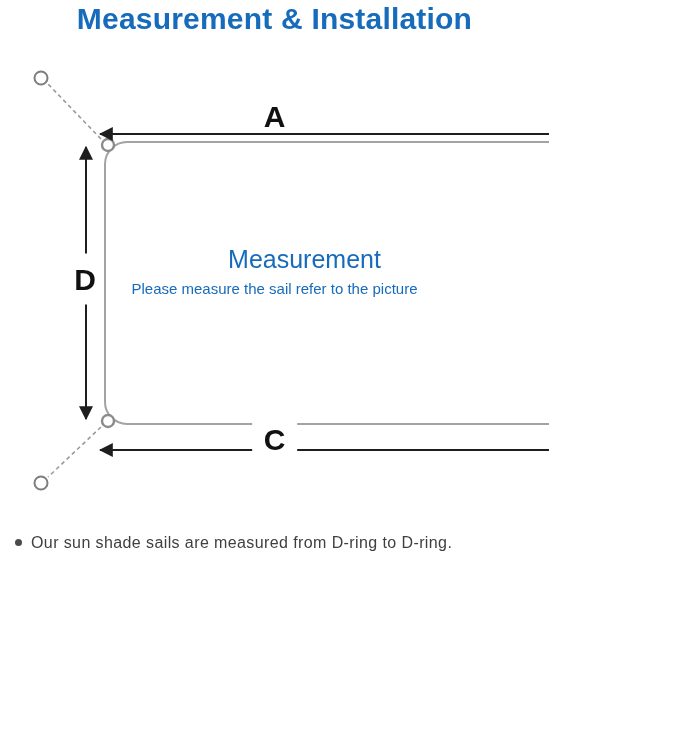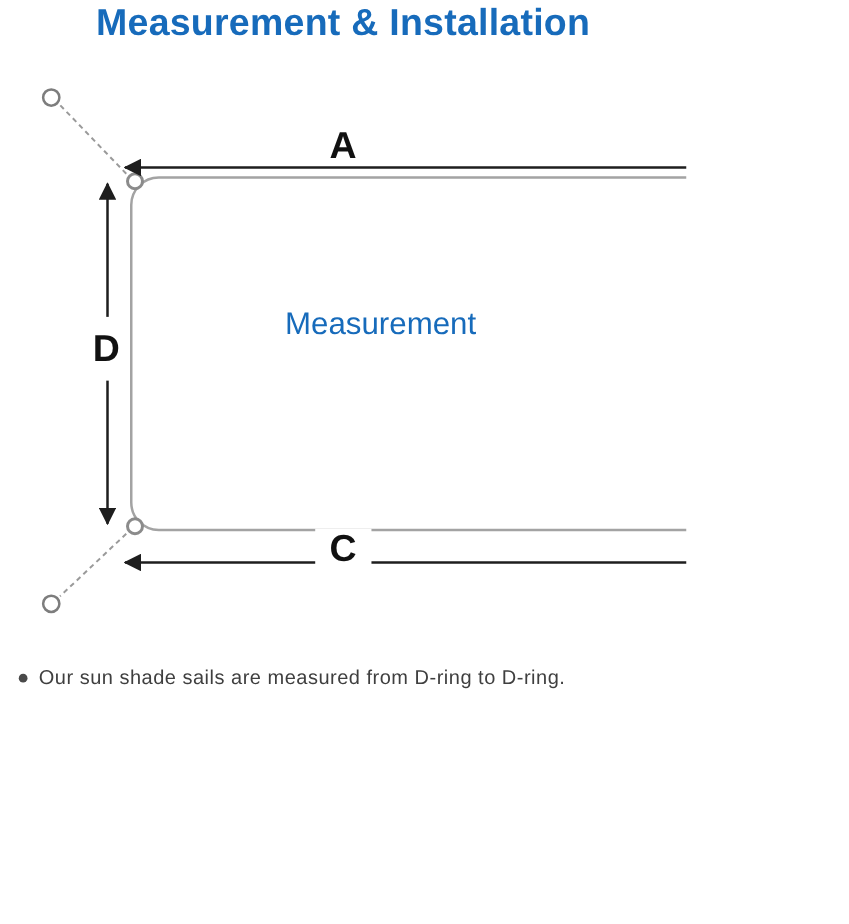--- a/index.html
+++ b/index.html
@@ -112,20 +112,21 @@
     <line class="dim" x1="86" y1="147" x2="86" y2="419" marker-start="url(#ah)" marker-end="url(#ah)"></line>
     <line class="dim" x1="593" y1="147" x2="593" y2="419" marker-start="url(#ah)" marker-end="url(#ah)"></line>
   </svg>
 
   <div class="dim-label label-a">A</div>
   <div class="dim-label label-b">B</div>
   <div class="dim-label label-c">C</div>
   <div class="dim-label label-d">D</div>
 
   <div class="sail-title">Measurement</div>
+  <div class="sail-sub">Please measure the sail refer to the picture</div>
 
   <div class="notes">
     <div class="note">
       <span class="dot"></span>
       <span class="note-text">Our sun shade sails are measured from D-ring to D-ring.</span>
     </div>
   </div>
 
 </div>
 

